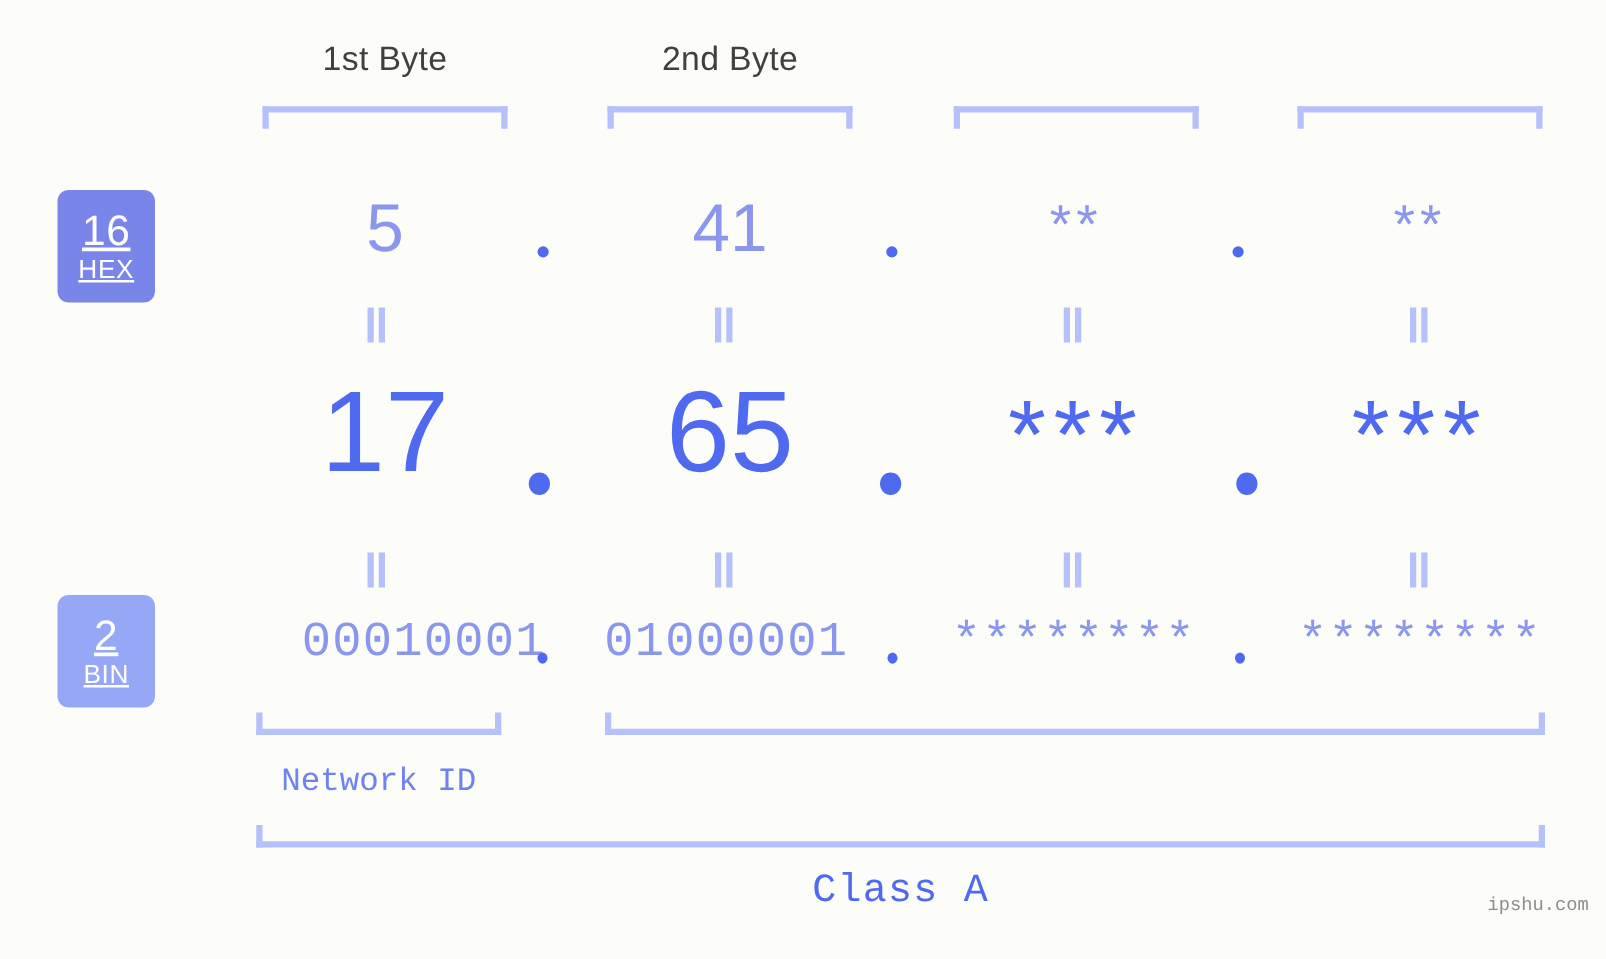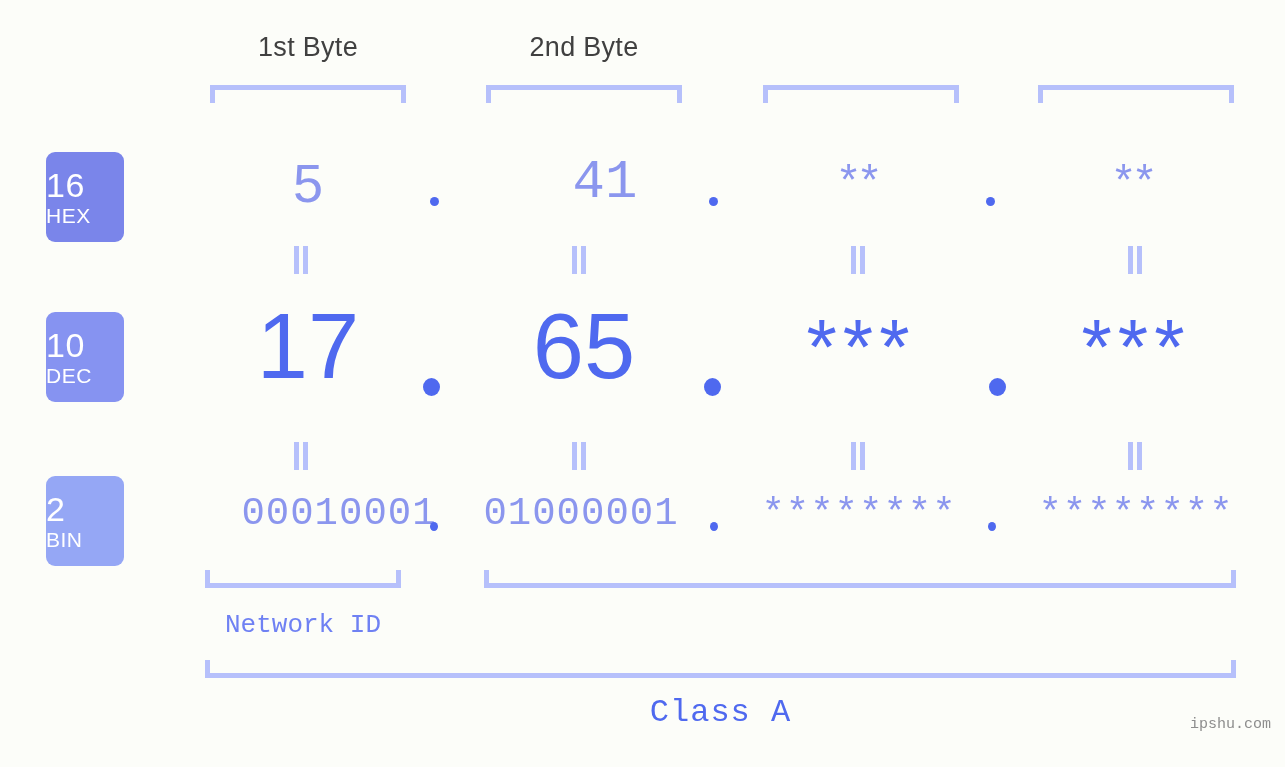--- a/index.html
+++ b/index.html
@@ -51,23 +51,25 @@
 
   
   .badge {
     position: absolute;
     left: 46px;
     width: 78px;
     border-radius: 9px;
     color: #ffffff;
     display: flex;
     flex-direction: column;
+    align-items: center;
     justify-content: center;
     line-height: 1;
     box-sizing: border-box;
+    text-decoration: underline;
   }
   .badge .num {
     font-size: 34px;
     font-weight: 400;
     letter-spacing: 0.5px;
   }
   .badge .name {
     font-size: 21px;
     font-weight: 400;
     margin-top: 3px;
@@ -182,32 +184,28 @@
 
   <div class="bracket down" style="left:210px; top:85px; width:196px;"></div>
   <div class="bracket down" style="left:486px; top:85px; width:196px;"></div>
   <div class="bracket down" style="left:763px; top:85px; width:196px;"></div>
   <div class="bracket down" style="left:1038px; top:85px; width:196px;"></div>
 
   <div class="badge" id="badge-hex">
     <span class="num">16</span>
     <span class="name">HEX</span>
   </div>
-  <div class="badge" id="badge-dec">
-    <span class="num">10</span>
-    <span class="name">DEC</span>
-  </div>
   <div class="badge" id="badge-bin">
     <span class="num">2</span>
     <span class="name">BIN</span>
   </div>
 
   <div class="row-hex">
     <div class="cell" style="left:210px; width:196px;">5</div>
-    <div class="cell" style="left:507px; width:196px;font-family:Liberation Mono, monospace;">41</div>
+    <div class="cell" style="left:486px; width:196px;">41</div>
     <div class="cell stars" style="left:763px; width:196px;">**</div>
     <div class="cell stars" style="left:1038px; width:196px;">**</div>
 
     <div class="dot small" style="left:430px; top:197px;"></div>
     <div class="dot small" style="left:709px; top:197px;"></div>
     <div class="dot small" style="left:986px; top:197px;"></div>
   </div>
 
   <div class="eq" style="left:294px; top:246px;">
       <i></i>

